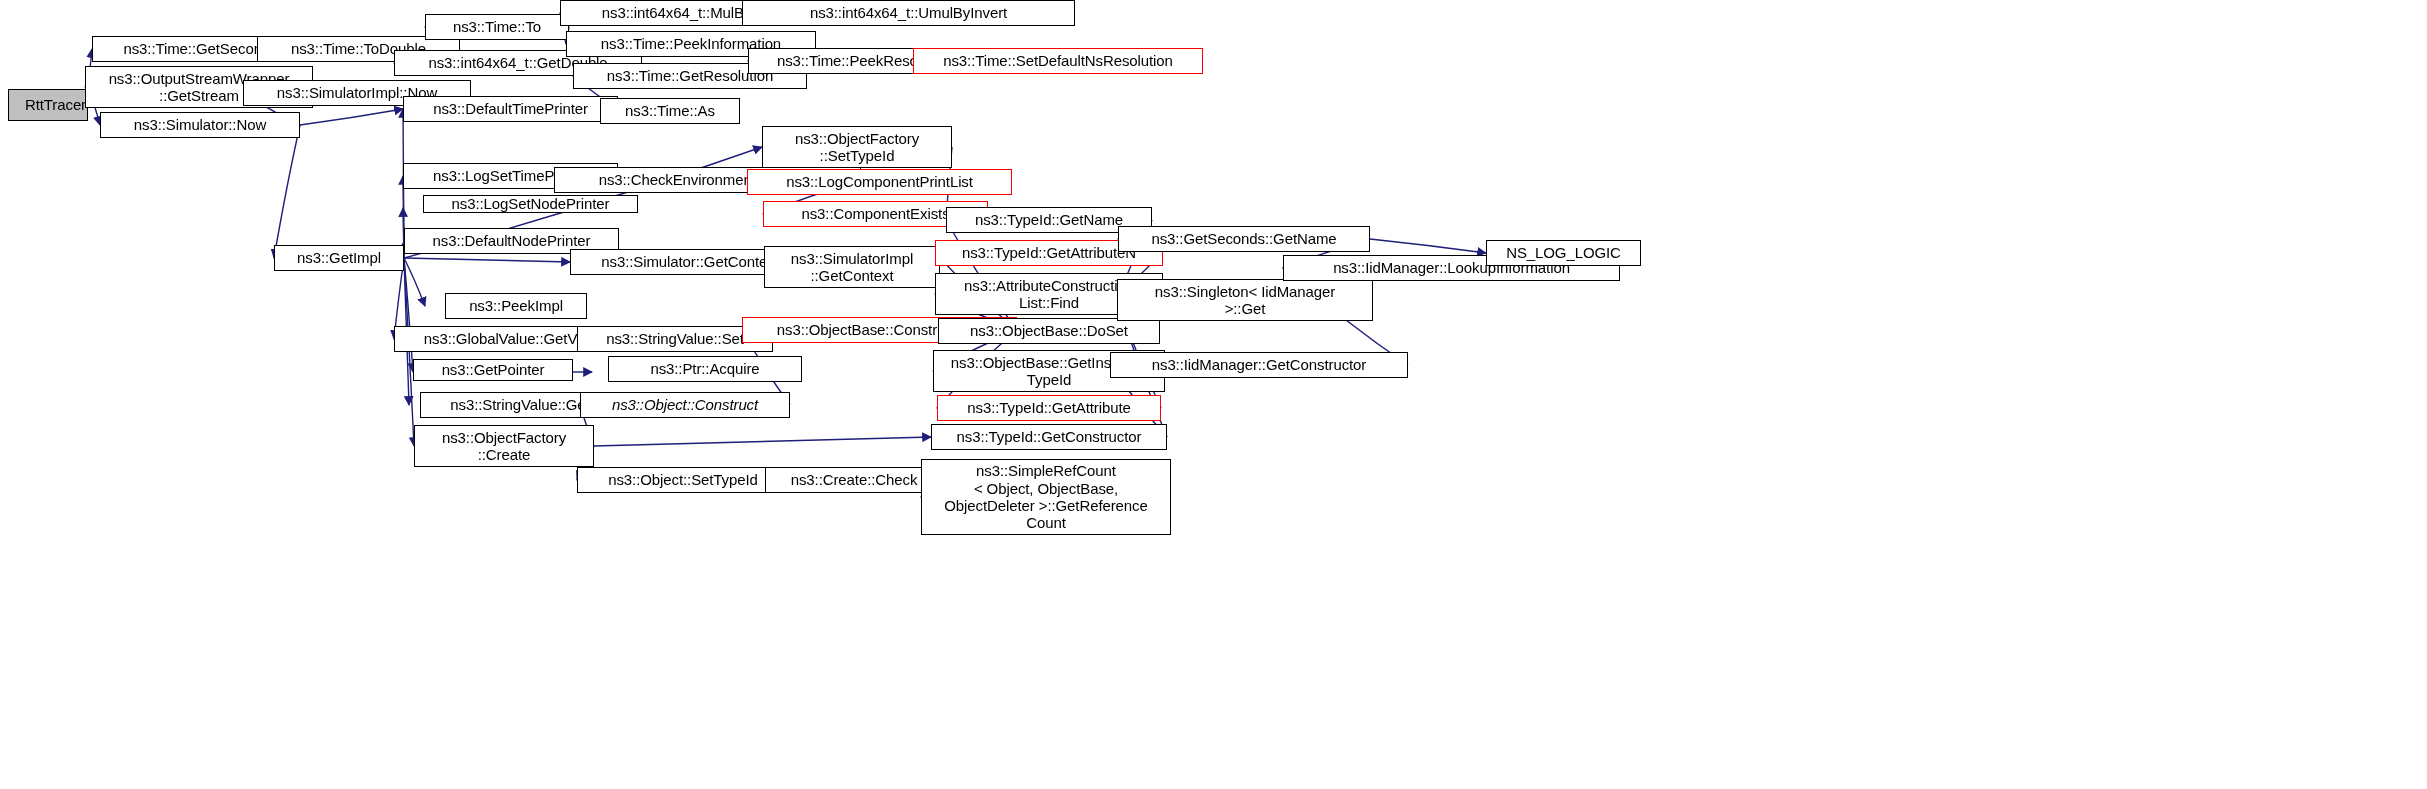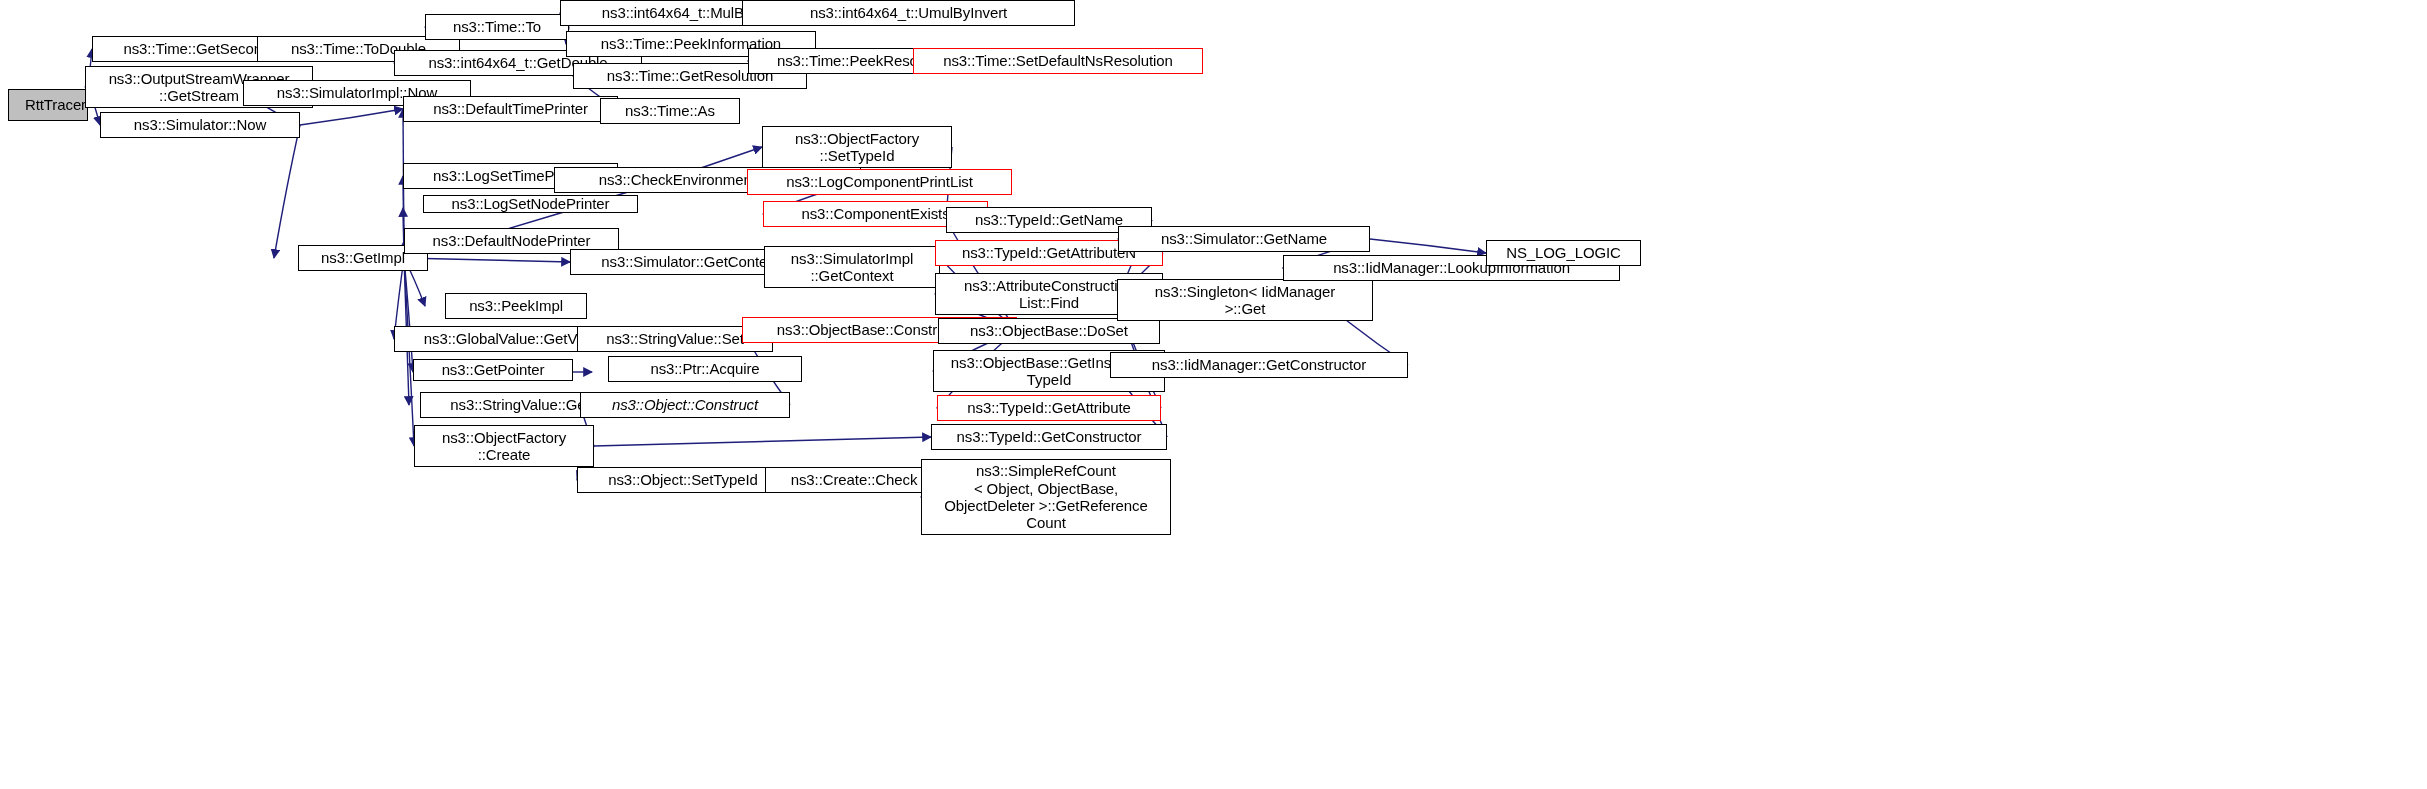--- a/index.html
+++ b/index.html
@@ -136,21 +136,21 @@
       <div class="node" style="left: 560px; top: 0px; width: 270px; height: 26px;">ns3::int64x64_t::MulByInvert</div>
       <div class="node" style="left: 742px; top: 0px; width: 333px; height: 26px;">ns3::int64x64_t::UmulByInvert</div>
       <div class="node" style="left: 566px; top: 31px; width: 250px; height: 26px;">ns3::Time::PeekInformation</div>
       <div class="node" style="left: 573px; top: 63px; width: 234px; height: 26px;">ns3::Time::GetResolution</div>
       <div class="node" style="left: 748px; top: 48px; width: 234px; height: 26px;">ns3::Time::PeekResolution</div>
       <div class="node red" style="left: 913px; top: 48px; width: 290px; height: 26px;">ns3::Time::SetDefaultNsResolution</div>
       <div class="node" style="left: 403px; top: 96px; width: 215px; height: 26px;">ns3::DefaultTimePrinter</div>
       <div class="node" style="left: 600px; top: 98px; width: 140px; height: 26px;">ns3::Time::As</div>
       <div class="node" style="left: 762px; top: 126px; width: 190px; height: 42px;">ns3::ObjectFactory
 ::SetTypeId</div>
-      <div class="node" style="left: 274px; top: 245px; width: 130px; height: 26px; margin-left: 24px;">ns3::GetImpl</div>
+      <div class="node" style="left: 274px; top: 245px; width: 130px; height: 26px;">ns3::GetImpl</div>
       <div class="node" style="left: 403px; top: 163px; width: 215px; height: 26px;">ns3::LogSetTimePrinter</div>
       <div class="node" style="left: 554px; top: 167px; width: 307px; height: 26px;">ns3::CheckEnvironmentVariables</div>
       <div class="node red" style="left: 747px; top: 169px; width: 265px; height: 26px;">ns3::LogComponentPrintList</div>
       <div class="node red" style="left: 763px; top: 201px; width: 225px; height: 26px;">ns3::ComponentExists</div>
       <div class="node" style="left: 423px; top: 195px; width: 215px; height: 18px;">ns3::LogSetNodePrinter</div>
       <div class="node" style="left: 404px; top: 228px; width: 215px; height: 26px;">ns3::DefaultNodePrinter</div>
       <div class="node" style="left: 570px; top: 249px; width: 240px; height: 26px;">ns3::Simulator::GetContext</div>
       <div class="node" style="left: 764px; top: 246px; width: 176px; height: 42px;">ns3::SimulatorImpl
 ::GetContext</div>
       <div class="node" style="left: 425px; top: 293px; width: 142px; height: 26px; margin-left: 20px;">ns3::PeekImpl</div>
@@ -173,18 +173,18 @@
       <div class="node" style="left: 933px; top: 350px; width: 232px; height: 42px;">ns3::ObjectBase::GetInstance
 TypeId</div>
       <div class="node red" style="left: 937px; top: 395px; width: 224px; height: 26px;">ns3::TypeId::GetAttribute</div>
       <div class="node" style="left: 931px; top: 424px; width: 236px; height: 26px;">ns3::TypeId::GetConstructor</div>
       <div class="node" style="left: 921px; top: 459px; width: 250px; height: 76px;">ns3::SimpleRefCount
 &lt; Object, ObjectBase,
 ObjectDeleter &gt;::GetReference
 Count</div>
       <div class="node" style="left: 1117px; top: 279px; width: 256px; height: 42px;">ns3::Singleton&lt; IidManager
 &gt;::Get</div>
-      <div class="node" style="left: 1118px; top: 226px; width: 252px; height: 26px;">ns3::Simulator::GetName</div>
+      <div class="node" style="left: 1118px; top: 226px; width: 252px; height: 26px;">ns3::GetSeconds::GetName</div>
       <div class="node" style="left: 1110px; top: 352px; width: 298px; height: 26px;">ns3::IidManager::GetConstructor</div>
       <div class="node" style="left: 1283px; top: 255px; width: 337px; height: 26px;">ns3::IidManager::LookupInformation</div>
       <div class="node" style="left: 1486px; top: 240px; width: 155px; height: 26px;">NS_LOG_LOGIC</div>
     </div>
 </div>
 
 </body></html>

